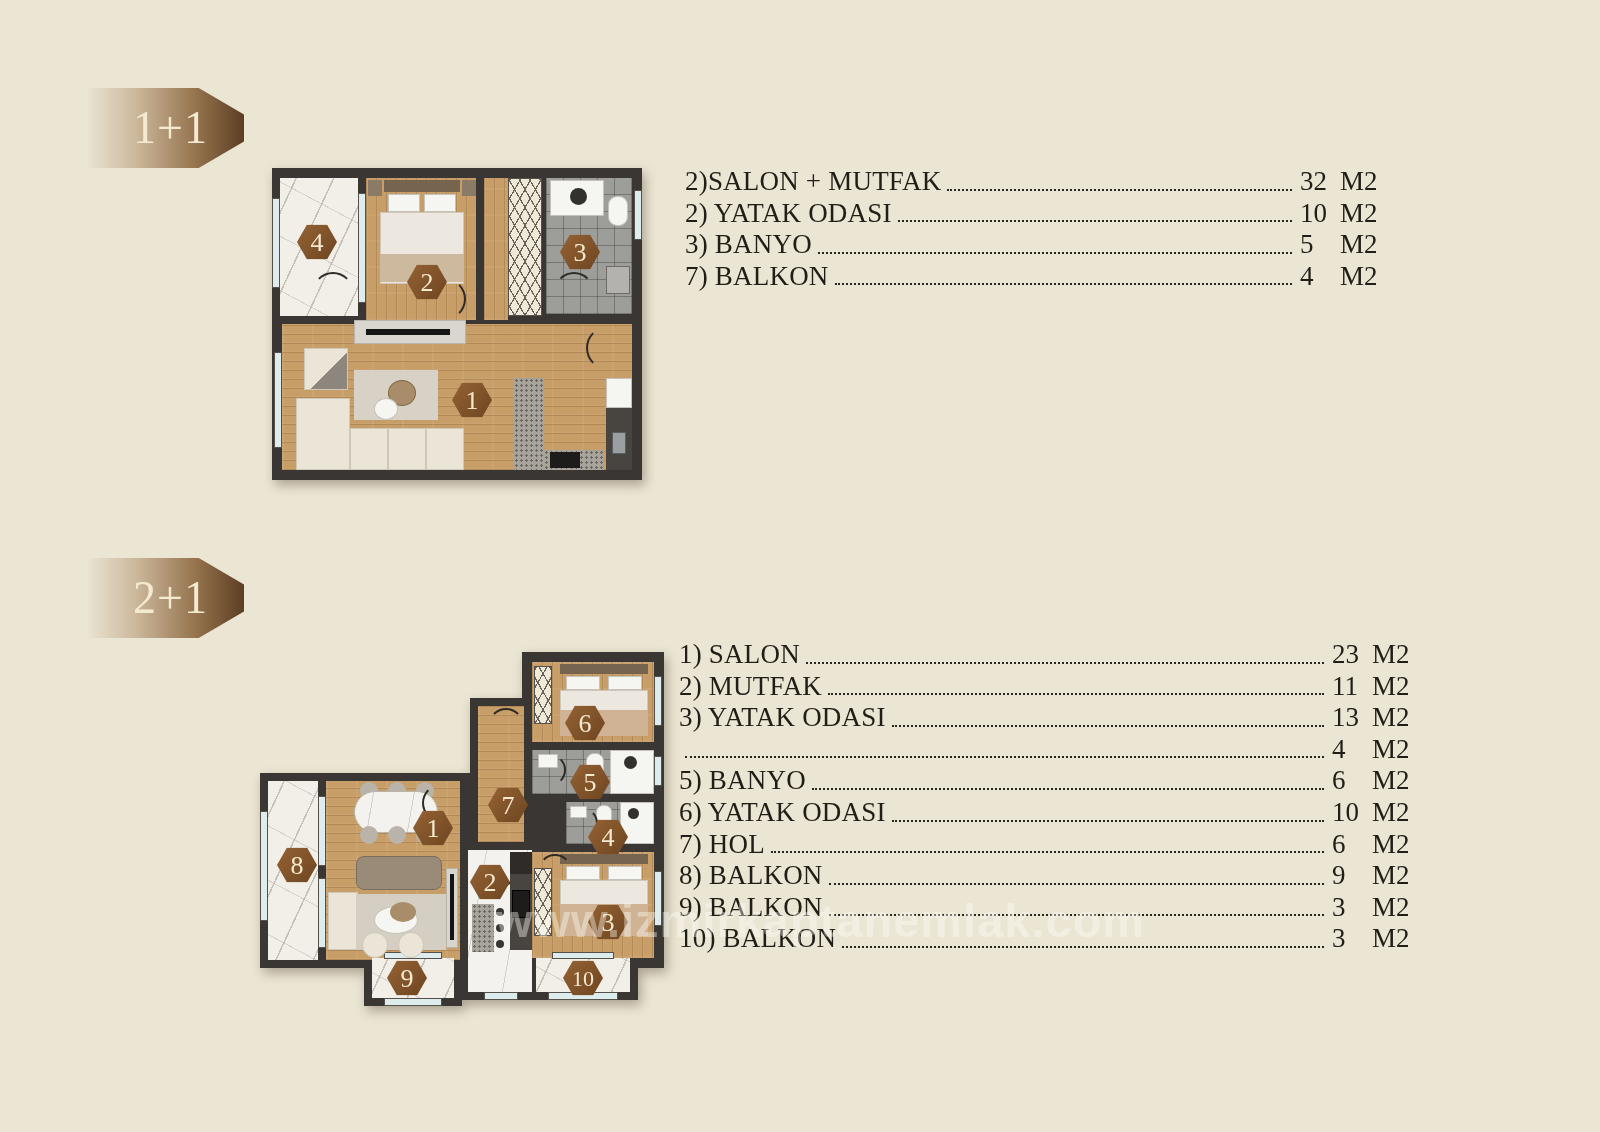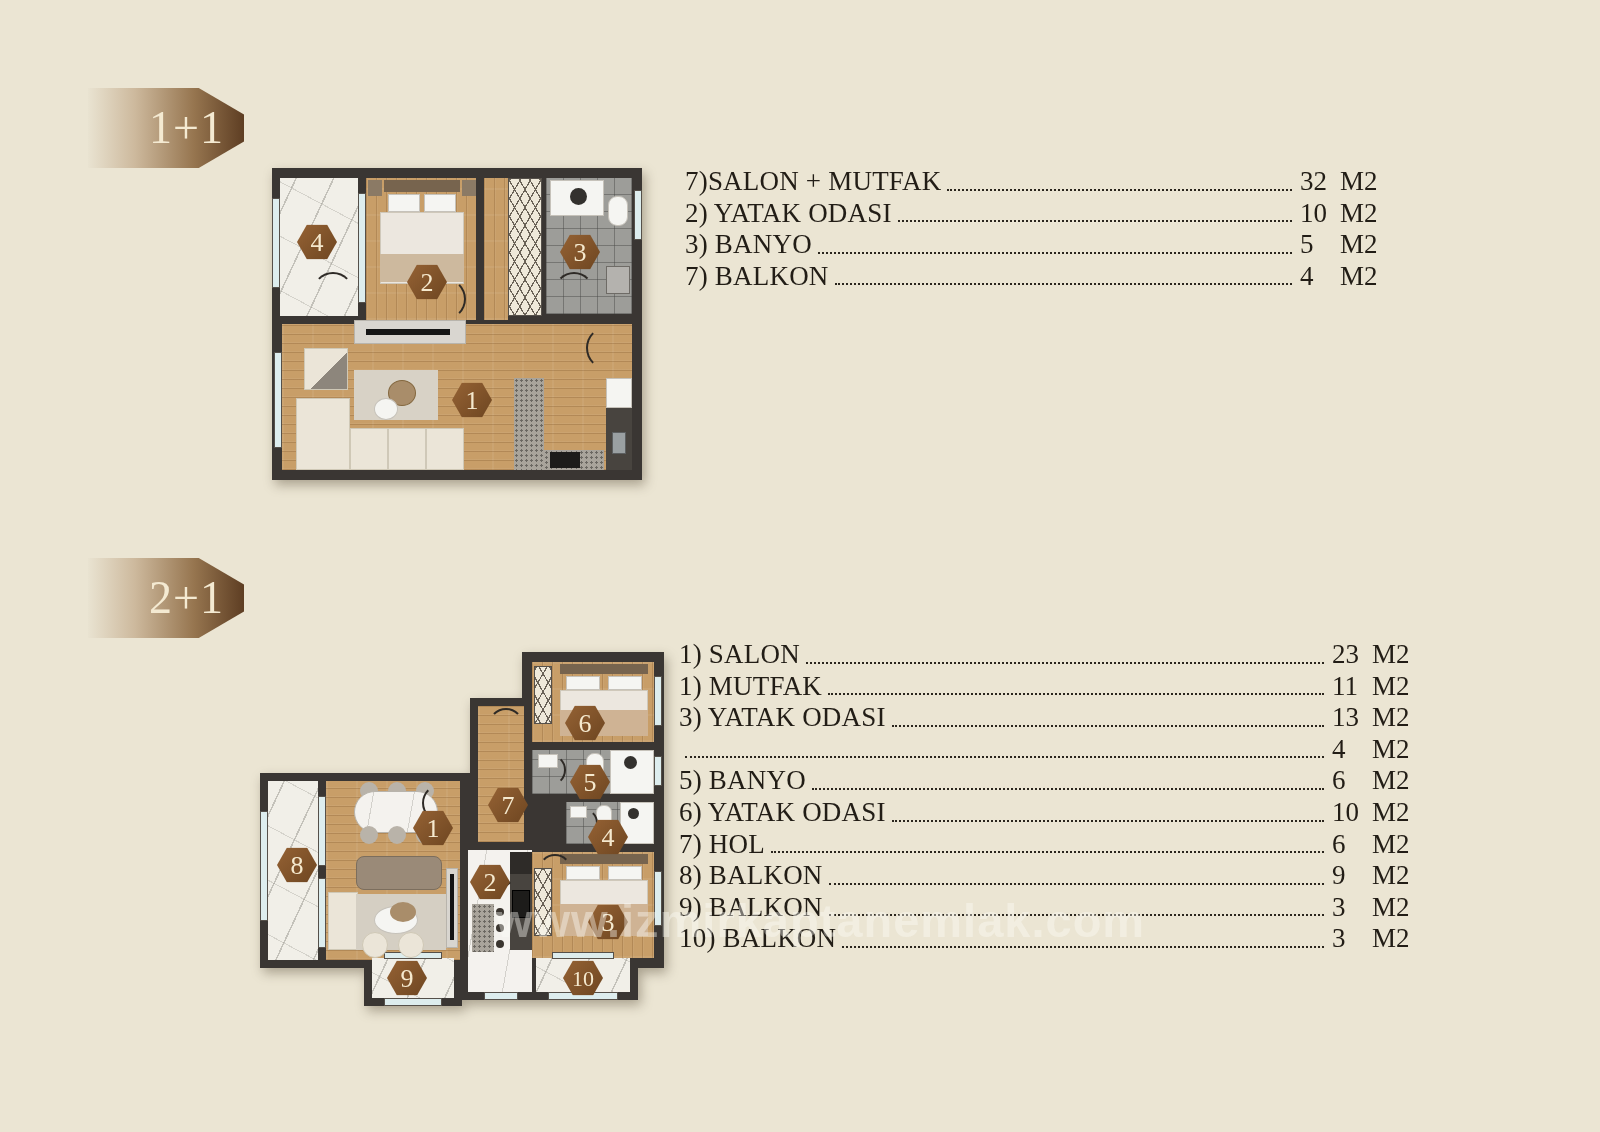--- a/index.html
+++ b/index.html
@@ -9,21 +9,21 @@
     font-family:"Liberation Serif", serif;
   }
   
   .badge{
     position:absolute;width:156px;height:80px;
     clip-path:polygon(0 0,71% 0,100% 33%,100% 67%,71% 100%,0 100%);
     background:linear-gradient(90deg,#e9e3d1 0%,#cdb99d 30%,#96754f 68%,#5e3e23 100%);
     display:flex;align-items:center;justify-content:flex-end;
   }
   .badge span{
-    color:#f4ead2;font-size:46px;padding-right:20px;line-height:1;
+    color:#f4ead2;font-size:46px;padding-right:36px;line-height:1;
     letter-spacing:1px;
     text-align:right;
   }
   
   .roomlist{position:absolute;color:#221d16;}
   .row{display:flex;align-items:flex-end;}
   .row .lbl{font-size:27px;line-height:31.6px;white-space:nowrap;letter-spacing:.2px;}
   .row .leader{flex:1;border-bottom:2.6px dotted #2a251d;margin:0 8px 7px 6px;min-width:30px;}
   .row .val{width:40px;font-size:27px;line-height:31.6px;text-align:left;}
   .row .unit{width:46px;font-size:27px;line-height:31.6px;text-align:left;}
@@ -126,21 +126,21 @@
   <div class="arc" style="left:314px;top:158px;width:44px;height:44px;transform:rotate(0deg);"></div>
 
   <div class="hex" style="left:200px;top:232px;">1</div>
   <div class="hex" style="left:155px;top:114px;">2</div>
   <div class="hex" style="left:308px;top:84px;">3</div>
   <div class="hex" style="left:45px;top:74px;">4</div>
 </div>
 
 <div class="roomlist" style="left:685px;top:166px;width:701px;">
   <div class="row">
-    <span class="lbl">7)SALON + MUTFAK</span>
+    <span class="lbl">2)SALON + MUTFAK</span>
     <span class="leader"></span>
     <span class="val">32</span>
     <span class="unit">M2</span>
   </div>
   <div class="row">
     <span class="lbl">2) YATAK ODASI</span>
     <span class="leader"></span>
     <span class="val">10</span>
     <span class="unit">M2</span>
   </div>
@@ -263,21 +263,21 @@
 </div>
 
 <div class="roomlist" style="left:679px;top:639px;width:739px;">
   <div class="row">
     <span class="lbl">1) SALON</span>
     <span class="leader"></span>
     <span class="val">23</span>
     <span class="unit">M2</span>
   </div>
   <div class="row">
-    <span class="lbl">1) MUTFAK</span>
+    <span class="lbl">2) MUTFAK</span>
     <span class="leader"></span>
     <span class="val">11</span>
     <span class="unit">M2</span>
   </div>
   <div class="row">
     <span class="lbl">3) YATAK ODASI</span>
     <span class="leader"></span>
     <span class="val">13</span>
     <span class="unit">M2</span>
   </div>

